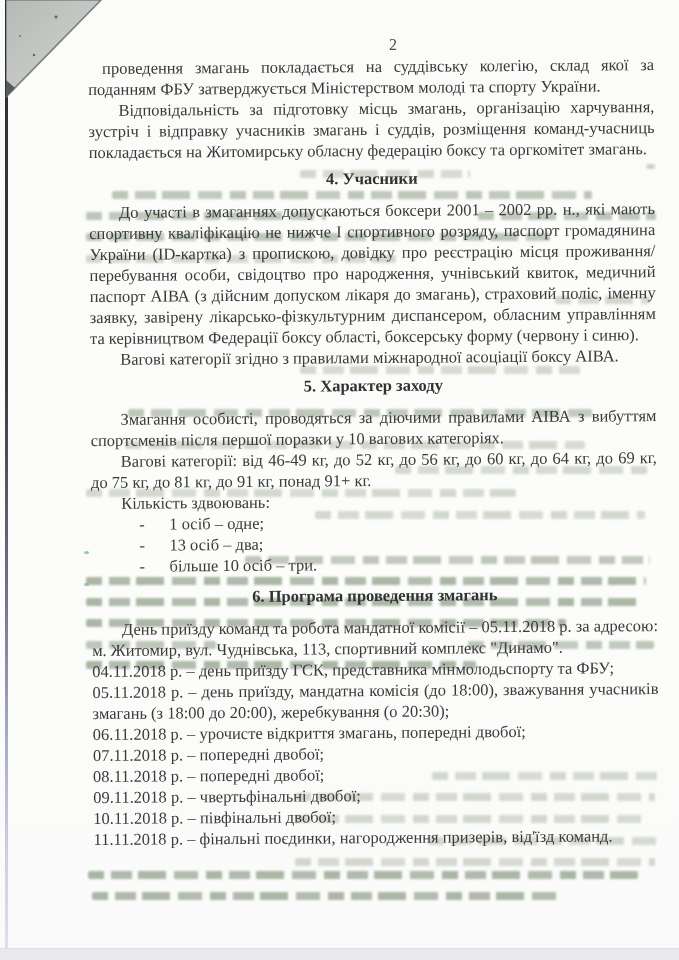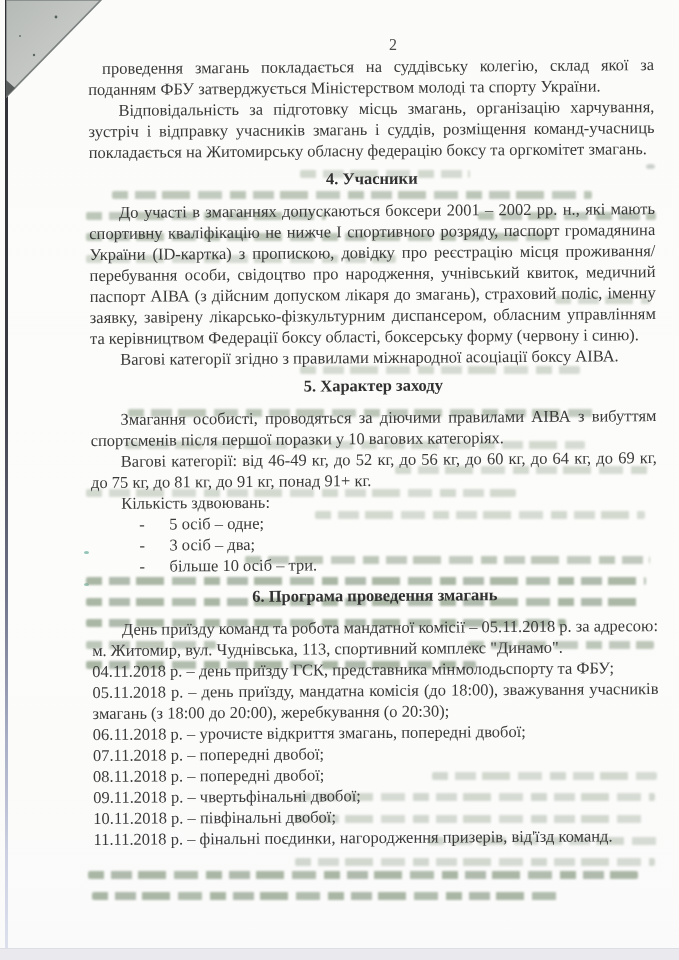--- a/index.html
+++ b/index.html
@@ -117,25 +117,25 @@
     <p class="para ind30">Вагові категорії згідно з правилами міжнародної асоціації боксу АІВА.</p>
 
     <div class="heading">5. Характер заходу</div>
     <p class="para ind30">Змагання особисті, проводяться за діючими правилами АІВА з вибуттям спортсменів після першої поразки у 10 вагових категоріях.</p>
     <p class="para ind30">Вагові категорії: від 46-49 кг, до 52 кг, до 56 кг, до 60 кг, до 64 кг, до 69 кг, до 75 кг, до 81 кг, до 91 кг, понад 91+ кг.</p>
     <p class="para ind30 nojust">Кількість здвоювань:</p>
 
     <div>
       <div class="dlist-row">
         <span class="dash">-</span>
-        <span>5 осіб – одне;</span>
+        <span>1 осіб – одне;</span>
       </div>
       <div class="dlist-row">
         <span class="dash">-</span>
-        <span>3 осіб – два;</span>
+        <span>13 осіб – два;</span>
       </div>
       <div class="dlist-row">
         <span class="dash">-</span>
         <span>більше 10 осіб – три.</span>
       </div>
     </div>
 
     <div class="heading" style="margin-top:10px;">6. Програма проведення змагань</div>
     <p class="para ind30">День приїзду команд та робота мандатної комісії – 05.11.2018 р. за адресою: м. Житомир, вул. Чуднівська, 113, спортивний комплекс "Динамо".</p>
 

